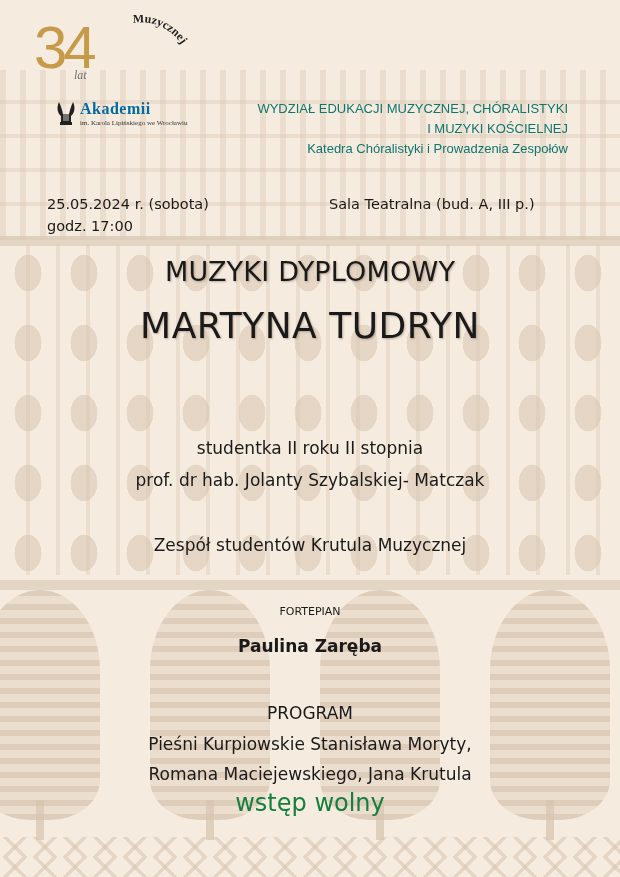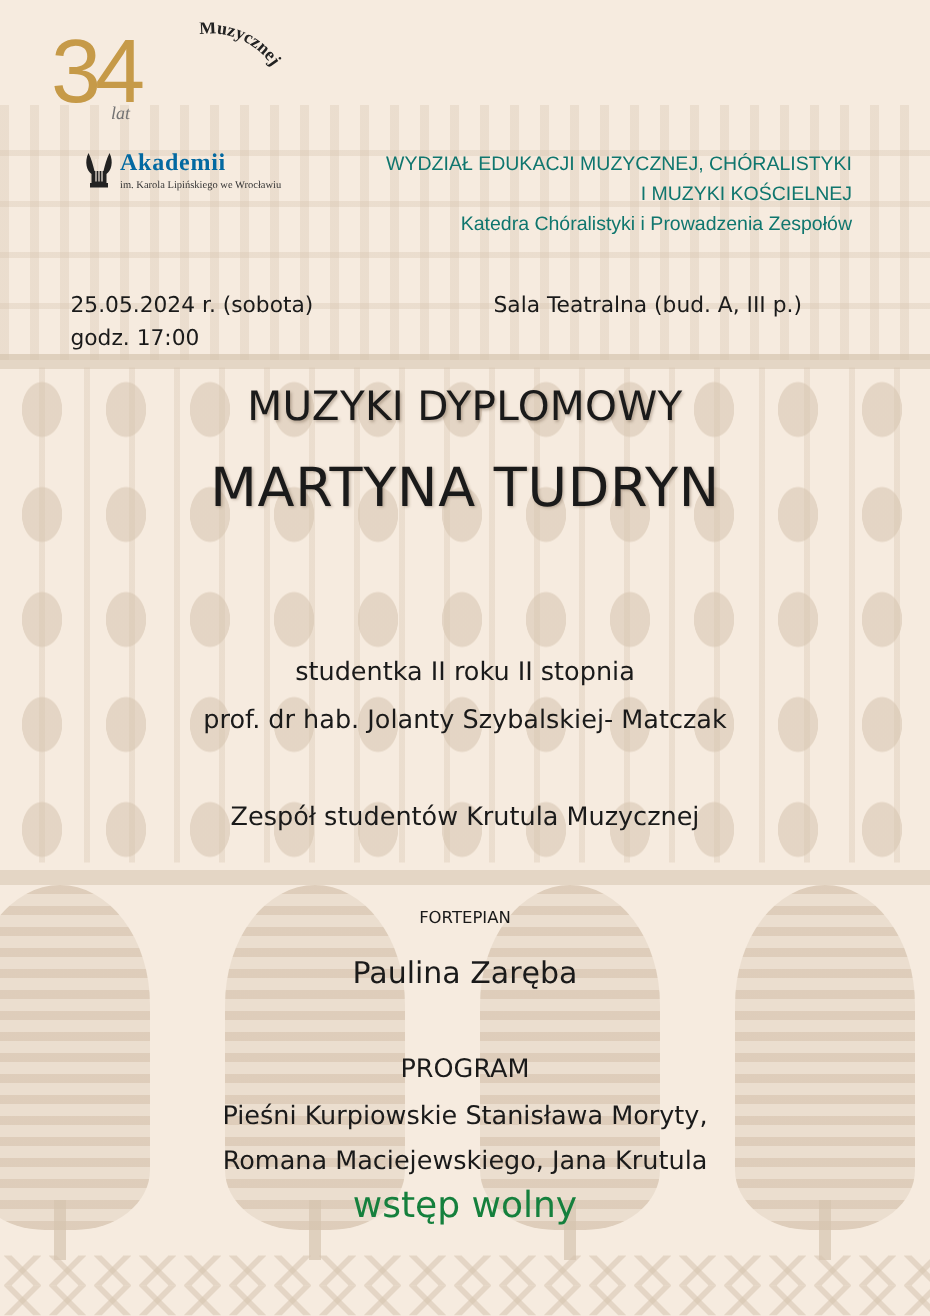--- a/index.html
+++ b/index.html
@@ -84,21 +84,21 @@
 
   .center { position: absolute; left: 0; right: 0; text-align: center; }
   .shadow { text-shadow: 1px 1px 2px rgba(120,100,80,0.45); }
   .title1 { top: 256px; font-size: 27px; letter-spacing: 0.2px; }
   .title2 { top: 305px; font-size: 36px; letter-spacing: 0.5px; }
   .t-sub  { top: 395px; font-size: 17px; margin-top: 43px; }
   .t-class1 { top: 438px; font-size: 17px; }
   .t-class2 { top: 470px; font-size: 17px; }
   .t-zespol { top: 535px; font-size: 17px; }
   .t-fort  { top: 605px; font-size: 11px; }
-  .t-pianist { top: 636px; font-size: 20px; }
+  .t-pianist { top: 636px; font-size: 17px; font-weight: bold; }
   .t-prog  { top: 703px; font-size: 17px; }
   .t-prog1 { top: 734px; font-size: 17px; }
   .t-prog2 { top: 764px; font-size: 17px; }
   .t-free  { top: 789px; font-size: 24px; color: #15803d; }
 </style>
 </head>
 <body>
 
 <div class="bg">
   <div class="band band-top"></div>

